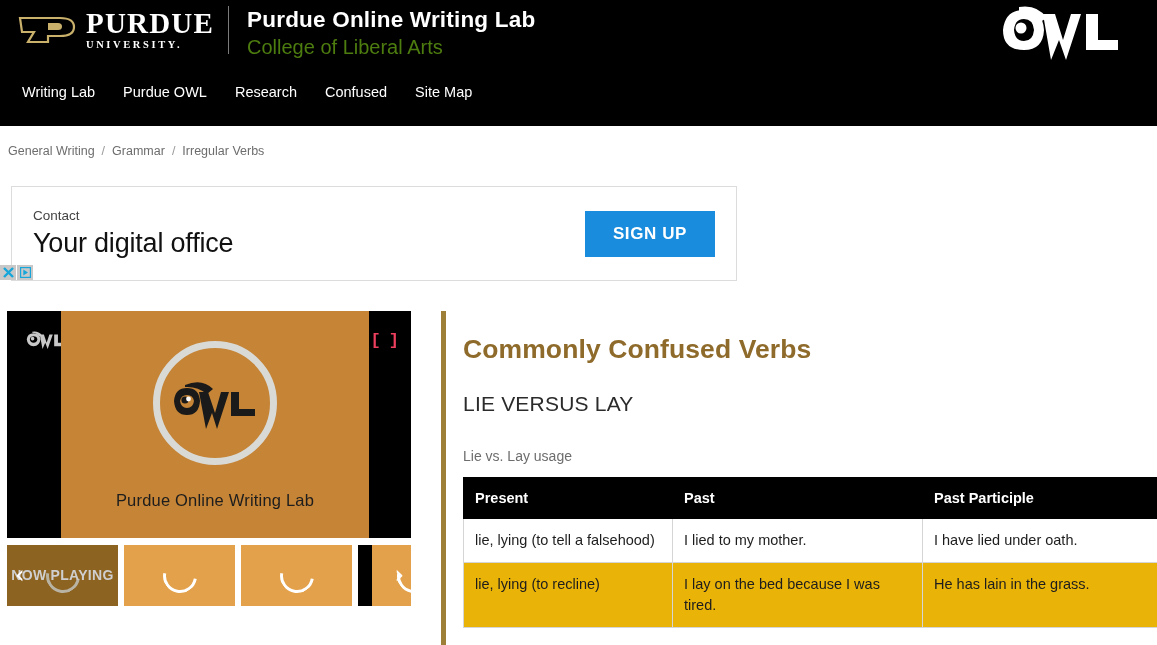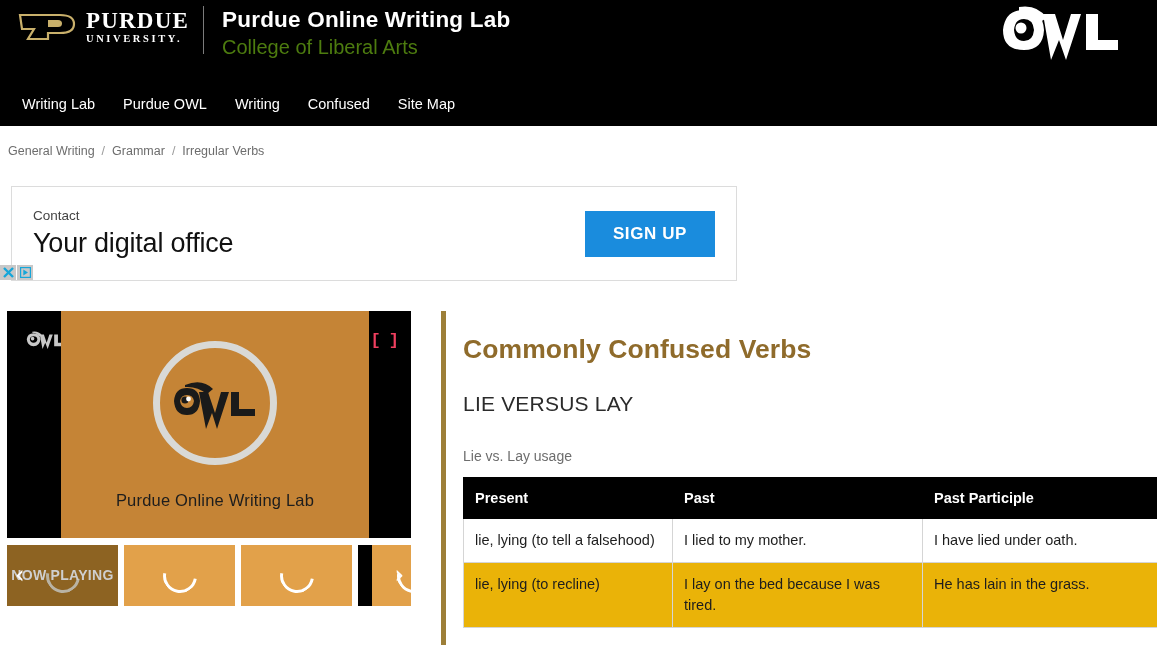--- a/index.html
+++ b/index.html
@@ -38,21 +38,21 @@
 
   .purdue-wordmark {
     display: flex;
     flex-direction: column;
     line-height: 1;
     padding-top: 1px;
   }
   .purdue-name {
     color: #ffffff;
     font-family: "Liberation Serif", serif;
-    font-size: 23px;
+    font-size: 29px;
     font-weight: bold;
     letter-spacing: 1.2px;
   }
   .purdue-sub {
     color: #ffffff;
     font-family: Liberation Serif, serif;
     font-size: 10.5px;
     font-weight: bold;
     letter-spacing: 2.6px;
     margin-top: 2px;
@@ -84,21 +84,21 @@
     position: absolute;
     right: 16px;
     top: 2px;
     width: 150px;
     height: 60px;
   }
 
   .main-nav {
     position: absolute;
     left: 0;
-    top: 92px;
+    top: 80px;
     display: flex;
     align-items: center;
     padding-left: 8px;
   }
   .nav-item {
     color: #ffffff;
     font-size: 14.5px;
     padding: 4px 14px;
     cursor: pointer;
     white-space: nowrap;
@@ -391,21 +391,21 @@
       <circle cx="30" cy="26" r="5.5"></circle>
       <path d="M28 5 Q46 2 56 16 L49 20 Q41 10 28 9 Z"></path>
       <path d="M52 12 L64 12 L72 38 L80 12 L90 12 L75 58 L68 38 L60 58 Z"></path>
       <path d="M95 12 L107 12 L107 38 L127 38 L127 48 L95 48 Z"></path>
     </g>
   </svg>
 
   <nav class="main-nav">
     <span class="nav-item">Writing Lab</span>
     <span class="nav-item">Purdue OWL</span>
-    <span class="nav-item">Writing</span>
+    <span class="nav-item">Research</span>
     <span class="nav-item">Confused</span>
     <span class="nav-item">Site Map</span>
   </nav>
 </header>
 
 <div class="breadcrumb">
   <span class="crumb">General Writing</span>
   <span class="crumb-sep">/</span>
   <span class="crumb">Grammar</span>
   <span class="crumb-sep">/</span>

